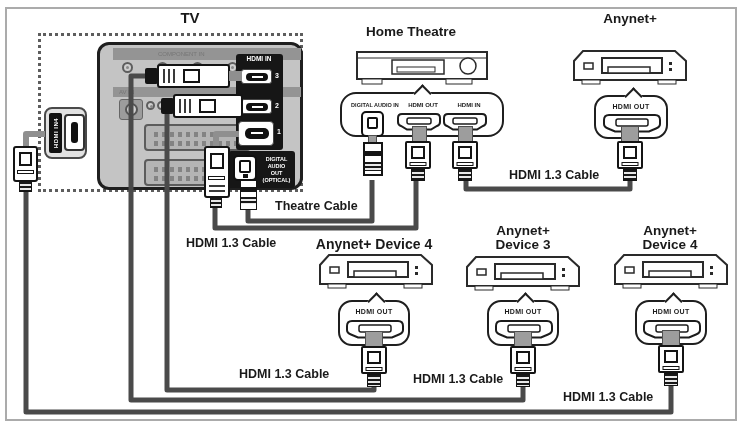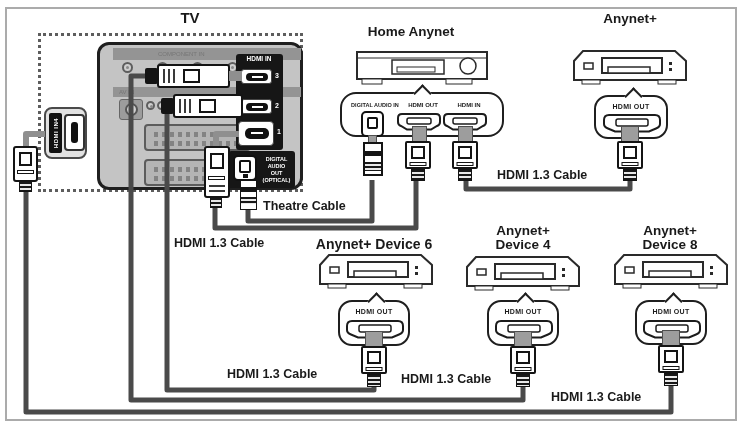--- a/index.html
+++ b/index.html
@@ -41,21 +41,21 @@
   .optband{position:absolute;left:0;right:0;background:#141414;}
 
   
   .callout{position:absolute;background:#fff;border:2px solid #1f1f1f;border-radius:14px;box-sizing:border-box;}
   .callout-pointer{position:absolute;top:-7px;width:11px;height:11px;background:#fff;
                    border-left:2px solid #1f1f1f;border-top:2px solid #1f1f1f;transform:rotate(45deg);}
   .callout-lbl{position:absolute;width:100%;text-align:center;font-size:7px;font-weight:bold;letter-spacing:.3px;white-space:nowrap;}
 
   
   .title{font-weight:bold;font-size:13.5px;line-height:14px;text-align:center;white-space:nowrap;}
-  .biglbl{font-weight:bold;font-size:12.5px;white-space:nowrap;}
+  .biglbl{font-weight:bold;font-size:12.5px;white-space:nowrap;margin-left:12px;}
   .ht-port-lbl{position:absolute;font-size:6px;font-weight:bold;white-space:nowrap;text-align:center;color:#222;}
   .vtext{position:absolute;left:50%;top:50%;transform:translate(-50%,-50%) rotate(-90deg);
          font-size:6px;font-weight:bold;color:#fff;white-space:nowrap;letter-spacing:.5px;}
   svg{display:block;}
 </style>
 </head>
 <body>
 
 <div id="canvas">
 
@@ -168,21 +168,21 @@
     <div class="optband" style="top:6px;height:5px;"></div>
     <div class="rib-tip" style="position:absolute;left:0;right:0;top:16px;height:7px;border:0;"></div>
   </div>
 
   <div class="abs conn-body z3" style="left:13px;top:146px;width:25px;height:36px;">
     <div class="conn-square" style="position:absolute;left:4px;top:4px;width:13px;height:14px;"></div>
     <div style="position:absolute;left:2px;top:22px;width:17px;height:4px;border:1.5px solid #141414;box-sizing:border-box;"></div>
   </div>
   <div class="abs rib-tip z3" style="left:19px;top:181px;width:13px;height:11px;"></div>
 
-  <div class="abs title z1" style="left:358px;top:25px;width:106px;">Home Anynet</div>
+  <div class="abs title z1" style="left:358px;top:25px;width:106px;">Home Theatre</div>
 
   <svg class="abs z1" width="132" height="36" style="left:356px;top:51px;">
     <rect x="1" y="1" width="130" height="27" fill="#fff" stroke="#2a2a2a" stroke-width="2"></rect>
     <line x1="2" y1="7" x2="130" y2="7" stroke="#2a2a2a" stroke-width="1"></line>
     <rect x="36" y="9" width="52" height="14" fill="#fff" stroke="#2a2a2a" stroke-width="1.5"></rect>
     <rect x="41" y="16" width="38" height="5" fill="#fff" stroke="#2a2a2a" stroke-width="1"></rect>
     <circle cx="112" cy="15" r="8" fill="#fff" stroke="#2a2a2a" stroke-width="1.5"></circle>
     <rect x="6" y="28" width="20" height="5" fill="#fff" stroke="#2a2a2a" stroke-width="1"></rect>
     <rect x="90" y="28" width="26" height="5" fill="#fff" stroke="#2a2a2a" stroke-width="1"></rect>
   </svg>
@@ -247,21 +247,21 @@
     </svg>
   </div>
   <div class="abs stub z3" style="left:621px;top:126px;width:18px;height:16px;"></div>
   <div class="abs plug-body z3" style="left:617px;top:141px;width:26px;height:28px;">
     <div class="plug-pin"></div>
       <div class="plug-bar"></div>
   </div>
   <div class="abs rib-tip z3" style="left:623px;top:169px;width:14px;height:12px;"></div>
 
   <div class="abs title z1" style="left:308px;top:237px;width:132px;font-size:14px;">
-    <div>Anynet+ Device 6</div>
+    <div>Anynet+ Device 4</div>
   </div>
   <svg class="abs z1" width="116" height="36" style="left:318px;top:254px;">
     <path d="M11 1 H103 L114 11 V30 H2 V11 Z" fill="#fff" stroke="#2a2a2a" stroke-width="2"></path>
     <rect x="10" y="30" width="18" height="4" fill="#fff" stroke="#2a2a2a" stroke-width="1"></rect>
     <rect x="86" y="30" width="18" height="4" fill="#fff" stroke="#2a2a2a" stroke-width="1"></rect>
     <rect x="12" y="13" width="9" height="6" fill="#fff" stroke="#2a2a2a" stroke-width="1.5"></rect>
     <rect x="30" y="8" width="60" height="15" fill="#fff" stroke="#2a2a2a" stroke-width="2"></rect>
     <rect x="36" y="17" width="42" height="6" fill="#fff" stroke="#2a2a2a" stroke-width="1.5"></rect>
     <rect x="97" y="12" width="3" height="3" fill="#2a2a2a"></rect>
       <rect x="97" y="18" width="3" height="3" fill="#2a2a2a"></rect>
@@ -276,21 +276,21 @@
   </div>
   <div class="abs stub z3" style="left:365px;top:331px;width:18px;height:16px;"></div>
   <div class="abs plug-body z3" style="left:361px;top:346px;width:26px;height:28px;">
     <div class="plug-pin"></div>
       <div class="plug-bar"></div>
   </div>
   <div class="abs rib-tip z3" style="left:367px;top:374px;width:14px;height:13px;"></div>
 
   <div class="abs title z1" style="left:473px;top:224px;width:100px;">
     <div>Anynet+</div>
-    <div>Device 4</div>
+    <div>Device 3</div>
   </div>
   <svg class="abs z1" width="116" height="36" style="left:465px;top:256px;">
     <path d="M11 1 H103 L114 11 V30 H2 V11 Z" fill="#fff" stroke="#2a2a2a" stroke-width="2"></path>
     <rect x="10" y="30" width="18" height="4" fill="#fff" stroke="#2a2a2a" stroke-width="1"></rect>
     <rect x="86" y="30" width="18" height="4" fill="#fff" stroke="#2a2a2a" stroke-width="1"></rect>
     <rect x="12" y="13" width="9" height="6" fill="#fff" stroke="#2a2a2a" stroke-width="1.5"></rect>
     <rect x="30" y="8" width="60" height="15" fill="#fff" stroke="#2a2a2a" stroke-width="2"></rect>
     <rect x="36" y="17" width="42" height="6" fill="#fff" stroke="#2a2a2a" stroke-width="1.5"></rect>
     <rect x="97" y="12" width="3" height="3" fill="#2a2a2a"></rect>
       <rect x="97" y="18" width="3" height="3" fill="#2a2a2a"></rect>
@@ -305,21 +305,21 @@
   </div>
   <div class="abs stub z3" style="left:514px;top:331px;width:18px;height:16px;"></div>
   <div class="abs plug-body z3" style="left:510px;top:346px;width:26px;height:28px;">
     <div class="plug-pin"></div>
       <div class="plug-bar"></div>
   </div>
   <div class="abs rib-tip z3" style="left:516px;top:374px;width:14px;height:13px;"></div>
 
   <div class="abs title z1" style="left:620px;top:224px;width:100px;">
     <div>Anynet+</div>
-    <div>Device 8</div>
+    <div>Device 4</div>
   </div>
   <svg class="abs z1" width="116" height="36" style="left:613px;top:254px;">
     <path d="M11 1 H103 L114 11 V30 H2 V11 Z" fill="#fff" stroke="#2a2a2a" stroke-width="2"></path>
     <rect x="10" y="30" width="18" height="4" fill="#fff" stroke="#2a2a2a" stroke-width="1"></rect>
     <rect x="86" y="30" width="18" height="4" fill="#fff" stroke="#2a2a2a" stroke-width="1"></rect>
     <rect x="12" y="13" width="9" height="6" fill="#fff" stroke="#2a2a2a" stroke-width="1.5"></rect>
     <rect x="30" y="8" width="60" height="15" fill="#fff" stroke="#2a2a2a" stroke-width="2"></rect>
     <rect x="36" y="17" width="42" height="6" fill="#fff" stroke="#2a2a2a" stroke-width="1.5"></rect>
     <rect x="97" y="12" width="3" height="3" fill="#2a2a2a"></rect>
       <rect x="97" y="18" width="3" height="3" fill="#2a2a2a"></rect>

